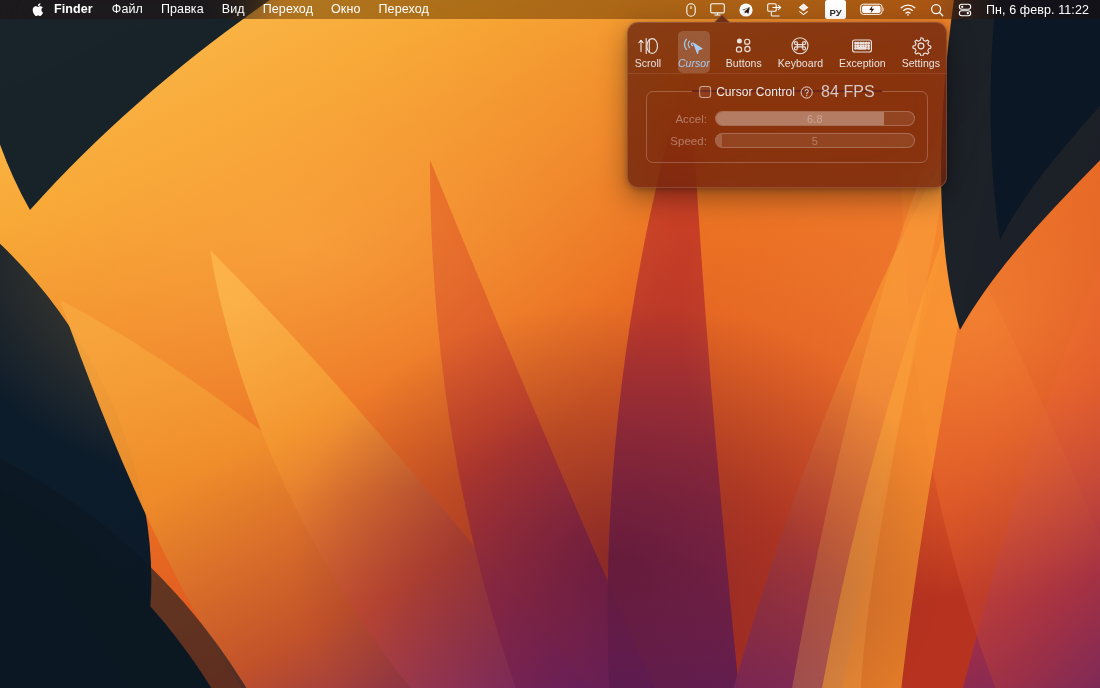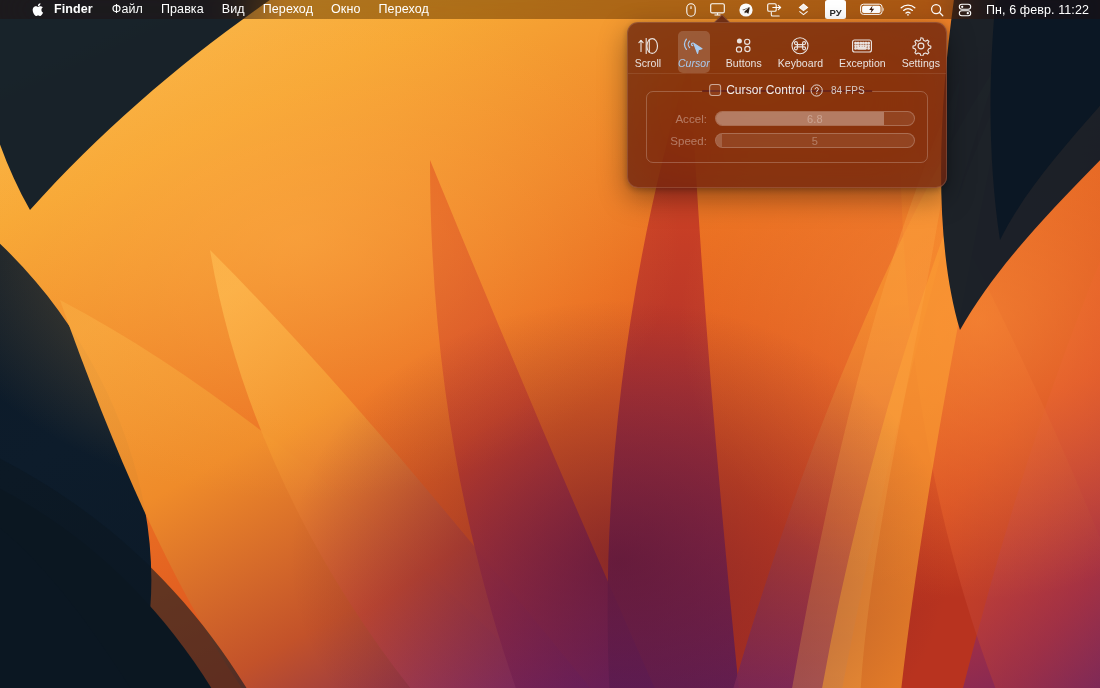--- a/index.html
+++ b/index.html
@@ -124,21 +124,21 @@
   }
   .chk {
     width:12px; height:12px; border-radius:3px;
     border:1px solid rgba(255,255,255,0.55);
     background:rgba(255,255,255,0.06);
     display:inline-block; cursor:default; flex:none;
   }
   #legend-label { font-size:12px; color:#f2ece9; letter-spacing:0.05px; }
   .help-ico { display:flex; align-items:center; cursor:default; }
   .help-ico svg { display:block; }
-  #fps { font-size:10px; color:#d6c8c3; letter-spacing:0.1px; margin-left:3px; }
+  #fps { font-size:16px; color:#d6c8c3; letter-spacing:0.1px; margin-left:3px; }
 
   .slider-row {
     display:flex; align-items:center; gap:8px; height:19px; margin-bottom:3px;
   }
   .slider-row:last-child { margin-bottom:0; }
   .sl-label {
     width:48px; text-align:right; font-size:11.5px;
     color:rgba(240,225,220,0.42); letter-spacing:0.05px;
   }
   .sl-track {

